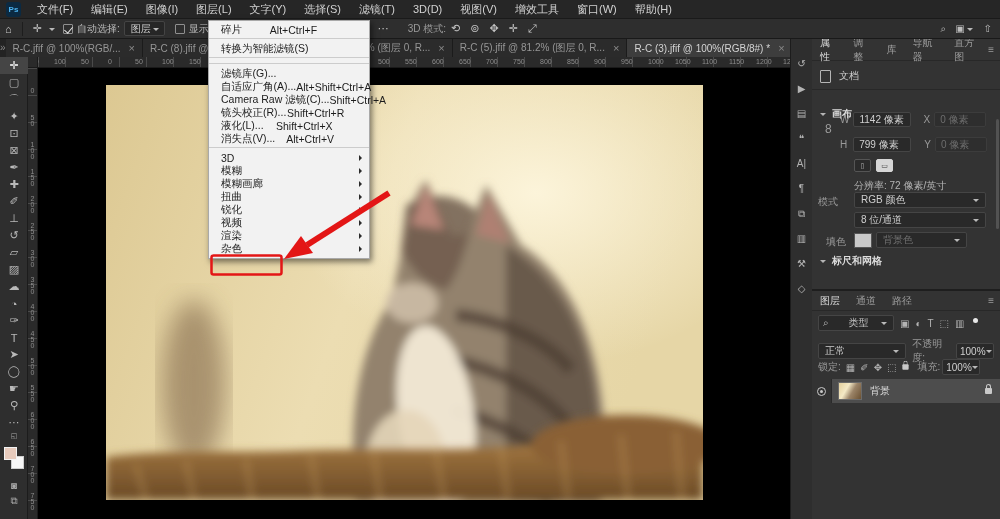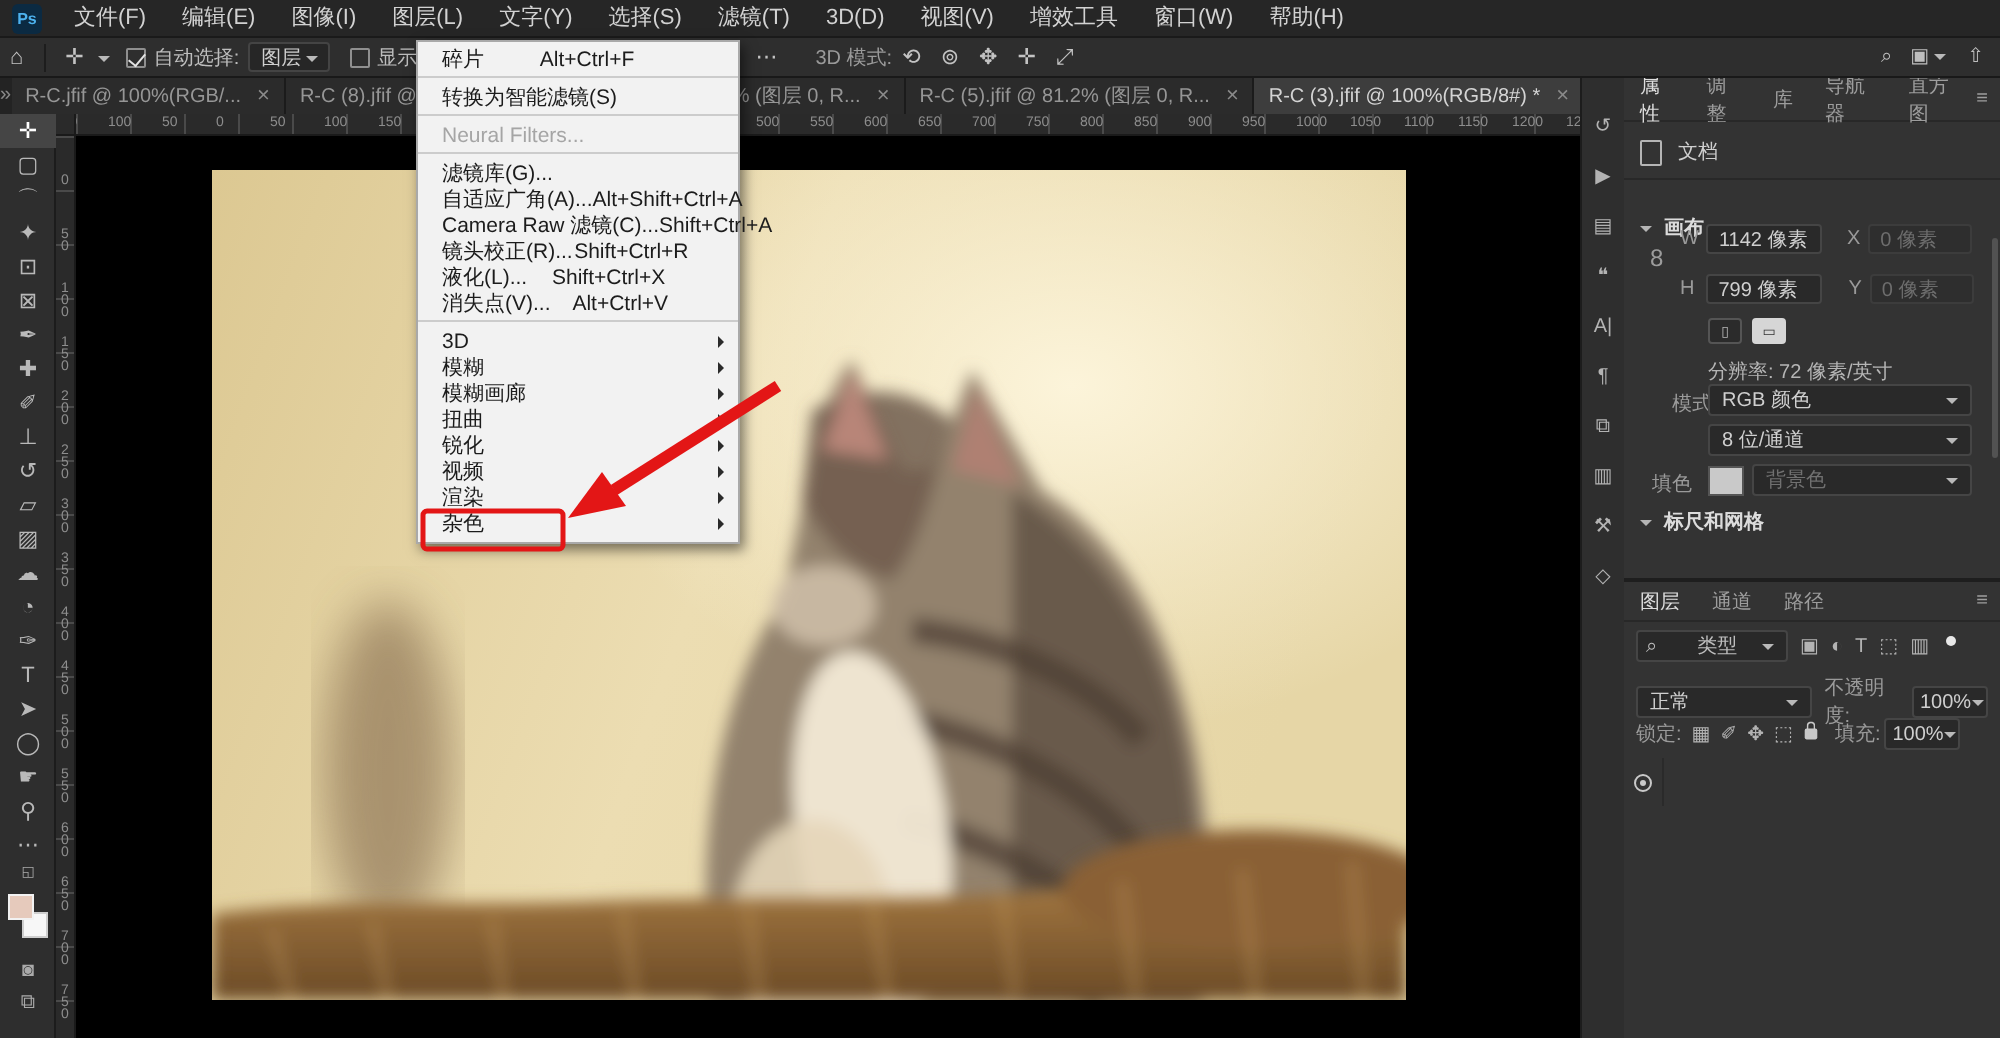--- a/index.html
+++ b/index.html
@@ -432,41 +432,41 @@
     <span class="field" style="width:58px;margin-left:2px">799 像素</span>
     <span class="dim" style="margin-left:9px">Y</span>
     <span class="field disabled" style="width:52px">0 像素</span>
   </div>
   <div class="prop-row" style="left:42px;top:120px">
     <span class="orient-btn">▯</span>
     <span class="orient-btn selected">▭</span>
   </div>
   <div class="prop-row" style="left:42px;top:140px;color:#b5b5b5">分辨率: 72 像素/英寸</div>
 
-  <div class="prop-row" style="left:24px;top:156px">
+  <div class="prop-row" style="left:6px;top:156px">
     <span class="dim">模式</span>
   </div>
   <div class="prop-row" style="left:42px;top:153px">
     <span class="psel" style="width:132px">
       <span>RGB 颜色</span>
         <span class="caret"></span>
     </span>
   </div>
   <div class="prop-row" style="left:42px;top:173px">
     <span class="psel" style="width:132px">
       <span>8 位/通道</span>
         <span class="caret"></span>
     </span>
   </div>
   <div class="prop-row" style="left:14px;top:196px">
     <span class="dim">填色</span>
   </div>
   <div class="prop-row" style="left:42px;top:193px;gap:4px">
     <span style="width:18px;height:15px;background:#c9c9c9;border:1px solid #555"></span>
-    <span class="psel disabled" style="width:110px">
+    <span class="psel disabled" style="width:91px">
       <span>背景色</span>
         <span class="caret"></span>
     </span>
   </div>
 
   <div class="prop-row" style="left:8px;top:215px">
     <span class="tri-open"></span>
     <span class="sec-head">标尺和网格</span>
   </div>
   <div class="pill"></div>
@@ -532,20 +532,25 @@
       <span class="psel" style="width:38px;margin-left:2px;padding-left:3px">
         <span>100%</span>
           <span class="caret"></span>
       </span>
     </div>
 
     <div class="layer-row">
       <span class="eye-cell">
           <span class="eye"></span>
         </span>
+      <span class="layer-sel">
+        <span class="layer-thumb"></span>
+        <span style="color:#dcdcdc">背景</span>
+        <span class="lock-icon"></span>
+      </span>
     </div>
   </div>
 </div>
 
 <div class="dropdown">
 
     <div class="mi">
       <span class="mi-label">碎片</span>
       <span class="mi-short">Alt+Ctrl+F</span>
       <span class="mi-arrow"></span>
@@ -562,25 +567,20 @@
       <span class="mi-short"></span>
       <span class="mi-arrow"></span>
     </div>
 
     <div class="mi sep">
       
       
       
     </div>
 
-    <div class="mi disabled">
-      <span class="mi-label">Neural Filters...</span>
-      <span class="mi-short"></span>
-      <span class="mi-arrow"></span>
-    </div>
 
     <div class="mi sep">
       
       
       
     </div>
 
     <div class="mi">
       <span class="mi-label">滤镜库(G)...</span>
       <span class="mi-short"></span>

